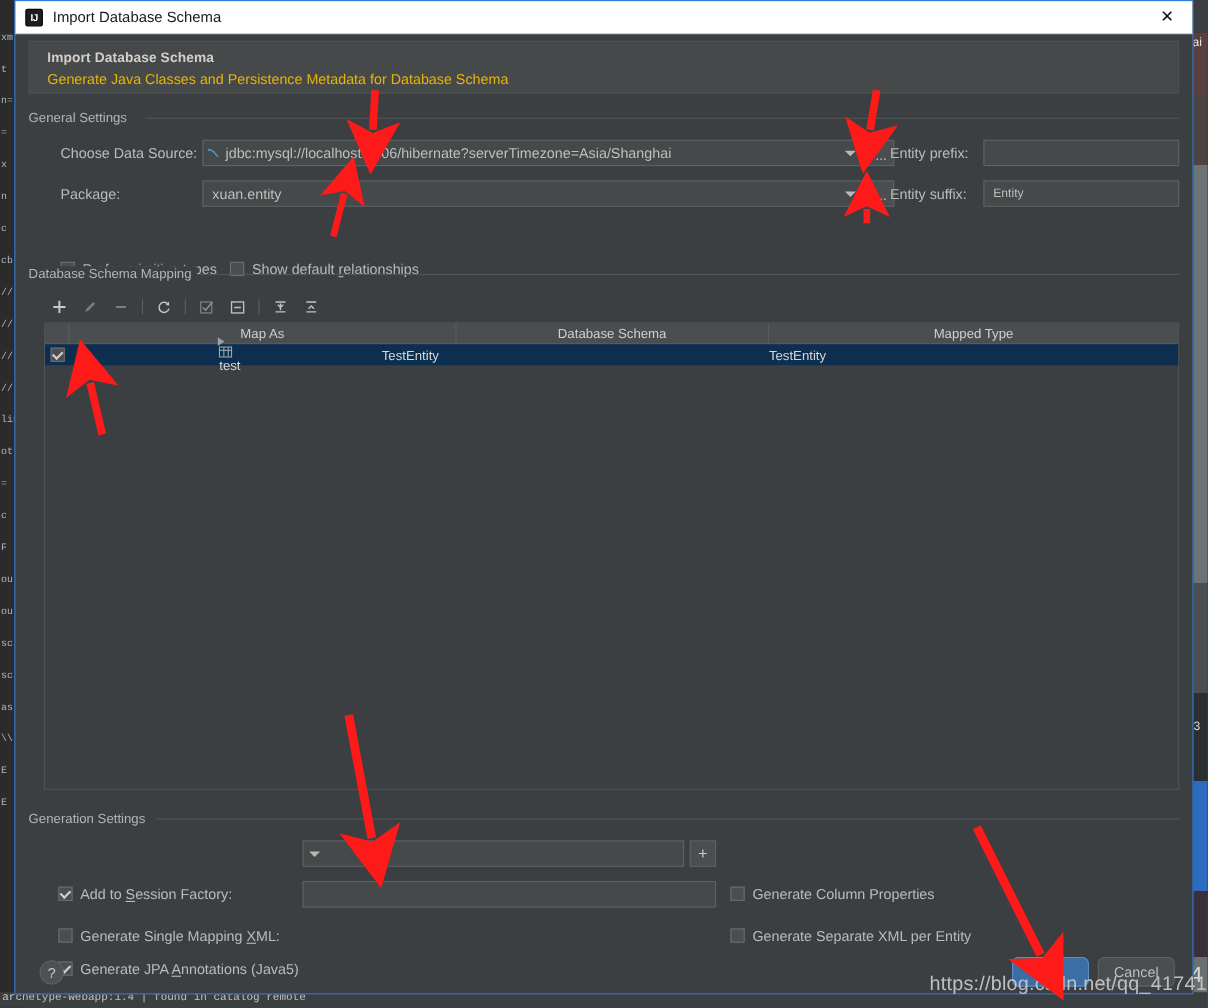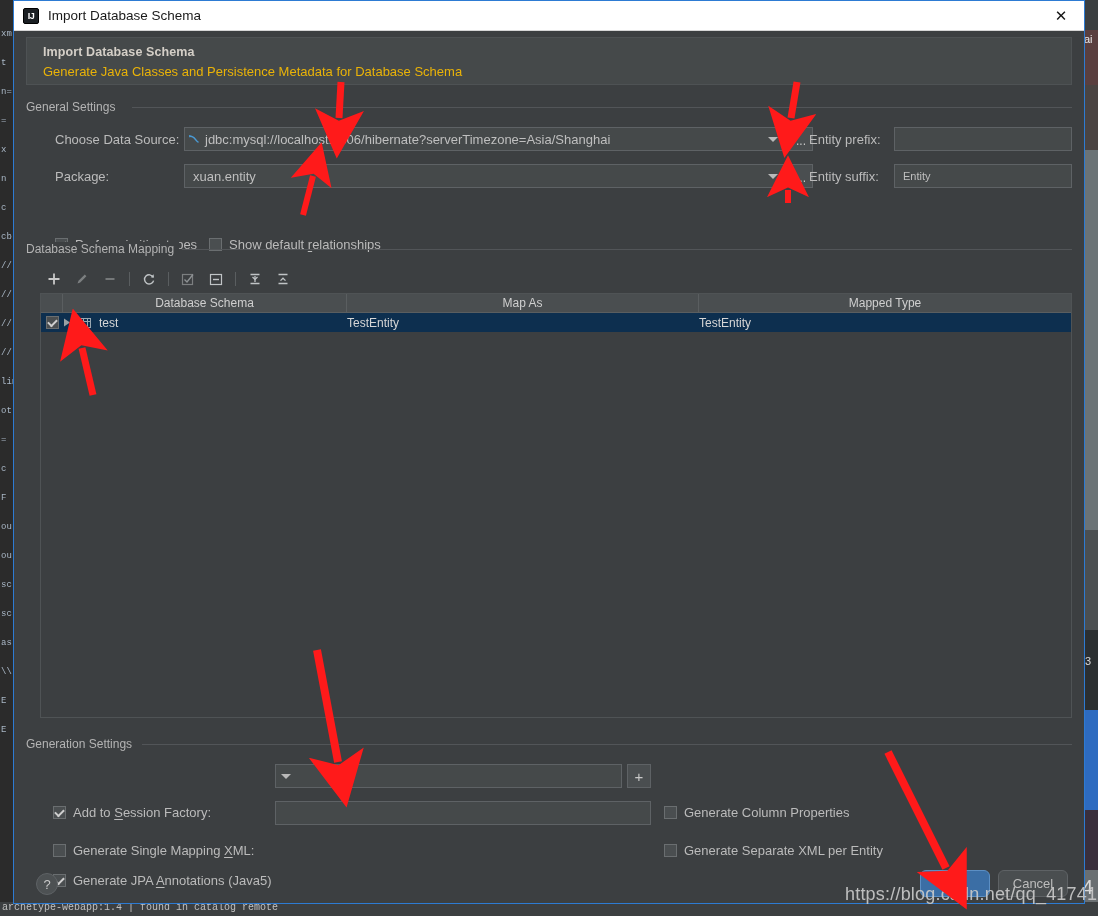--- a/index.html
+++ b/index.html
@@ -273,29 +273,29 @@
       <svg width="14" height="14" viewBox="0 0 14 14">
           <path d="M2.5 2.5 H11.5 M2.5 11.5 H11.5" stroke="#c0c4c6" stroke-width="1.3"></path>
           <path d="M4.5 8.6 L7 6.2 L9.5 8.6" stroke="#c0c4c6" stroke-width="1.3" fill="none"></path>
         </svg>
     </div>
   </div>
 
   <div id="schema-table">
     <div id="sth">
       <div class="c" style="width:22px;"></div>
+      <div class="c" style="width:352px;">Map As</div>
       <div class="c" style="width:284px;">Database Schema</div>
-      <div class="c" style="width:352px;">Map As</div>
       <div class="c" style="width:372px;border-right:none;">Mapped Type</div>
     </div>
     <div class="row">
       <div class="cell" style="width:22px;justify-content:center;">
         <span class="cbox checked"></span>
       </div>
-      <div class="cell" style="width:284px;">
+      <div class="cell" style="width:284px;flex-direction:column;">
         <span style="margin-right:8px;display:flex;">
           <svg width="8" height="9" viewBox="0 0 8 9">
               <path d="M1 0.5 L7 4.5 L1 8.5 Z" fill="#9aa0a4"></path>
             </svg>
         </span>
         <span class="tbl-icon"></span>
         <span style="margin-left:8px;">test</span>
       </div>
       <div class="cell" style="width:352px;">TestEntity</div>
       <div class="cell" style="width:372px;">TestEntity</div>

